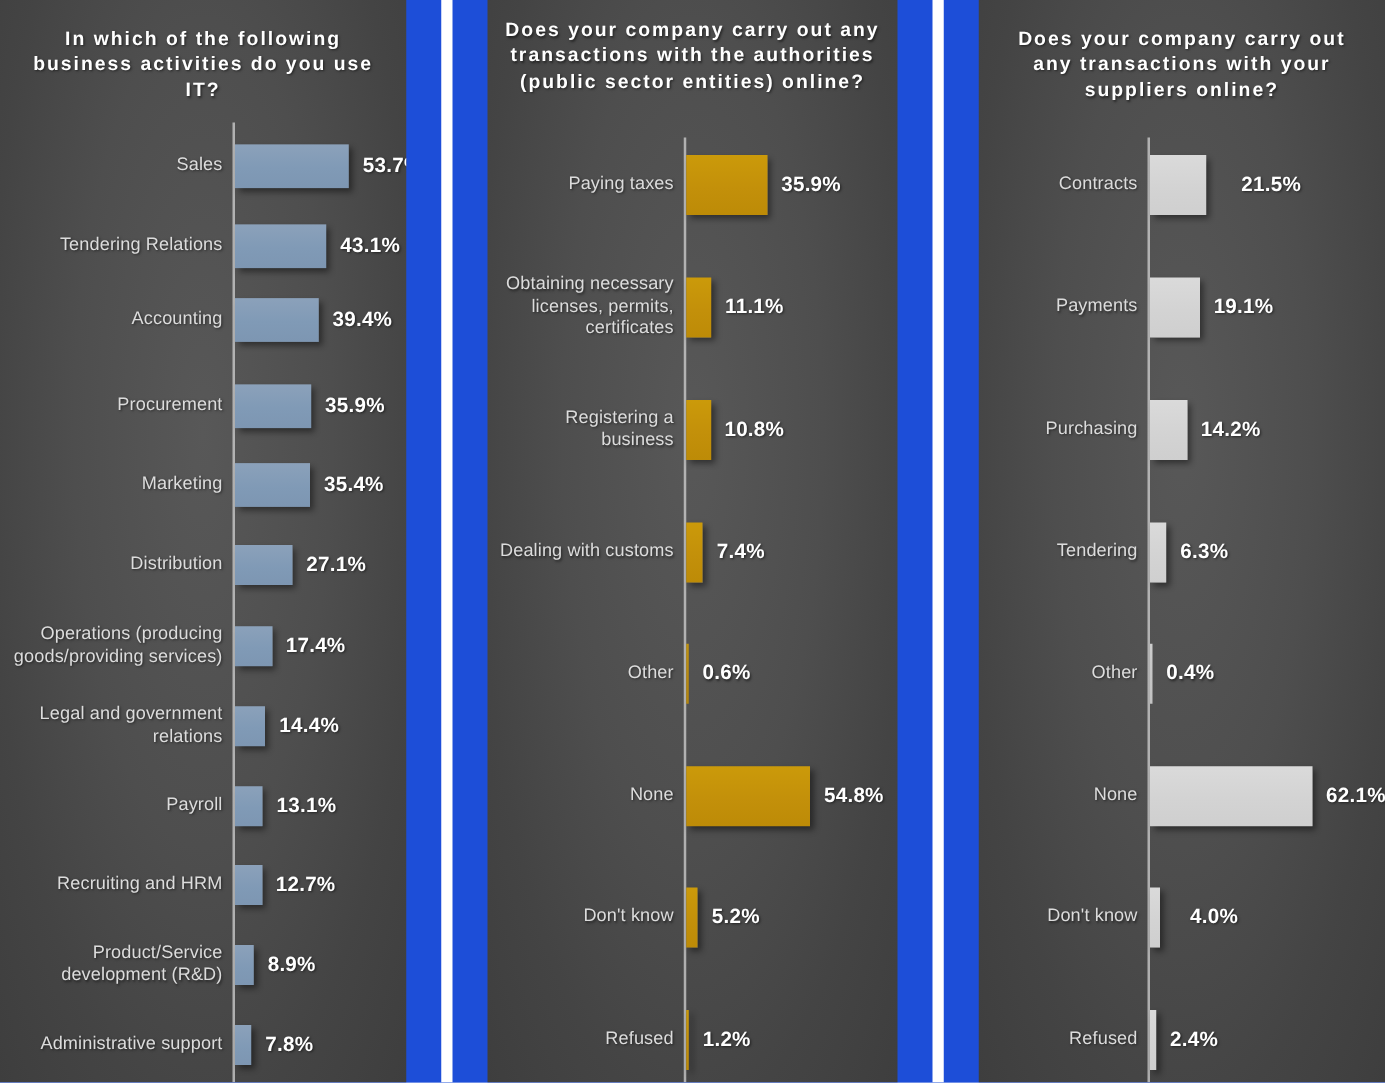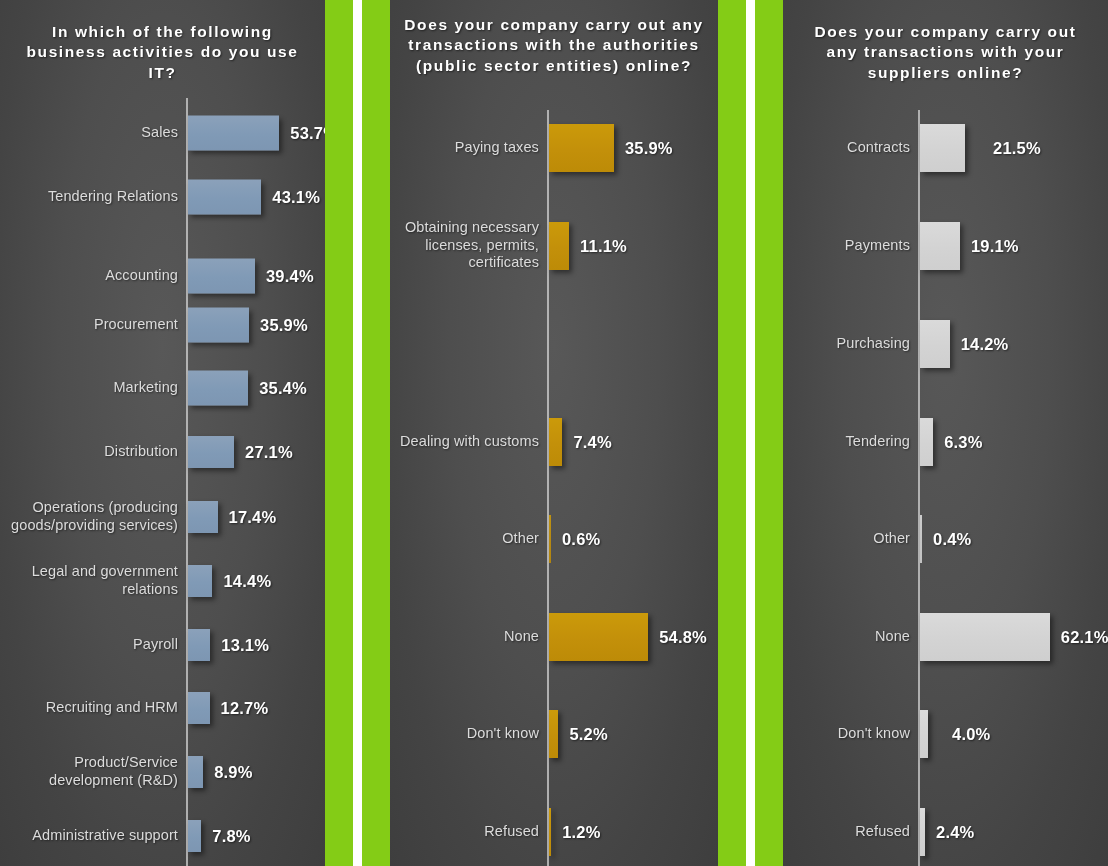--- a/index.html
+++ b/index.html
@@ -5,21 +5,21 @@
   * { margin:0; padding:0; box-sizing:border-box; }
   html, body {
     width:1108px; height:866px;
     background:#ffffff;
     font-family:"Liberation Sans", sans-serif;
     overflow:hidden;
   }
   #root {
     width:1108px; height:866px;
     display:flex;
-    background:#84cc16;
+    background:#1d4ed8;
     gap:28px;
   }
   .panel {
     position:relative;
     height:866px;
     overflow:hidden;
     background:
       radial-gradient(ellipse at 50% 40%, #585858 0%, #4e4e4e 45%, #444444 75%, #3e3e3e 100%);
   }
   .panel.p1 { width:363px; }
@@ -103,21 +103,21 @@
         <div class="row" style="top: 17.5px; height: 35px;">
           <div class="cat-label" style="width: 172px; left: 6px;">Sales</div>
           <div class="bar blue" style="left: 188px; width: 91.29px; height: 35px;"></div>
           <div class="val-label" style="left: 290.29px;">53.7%</div>
         </div>
         <div class="row" style="top: 81.5px; height: 35px;">
           <div class="cat-label" style="width: 172px; left: 6px;">Tendering Relations</div>
           <div class="bar blue" style="left: 188px; width: 73.27px; height: 35px;"></div>
           <div class="val-label" style="left: 272.27px;">43.1%</div>
         </div>
-        <div class="row" style="top: 160px; height: 35px;">
+        <div class="row" style="top: 140px; height: 35px;">
           <div class="cat-label" style="width: 172px; left: 6px;">Accounting</div>
           <div class="bar blue" style="left: 188px; width: 66.98px; height: 35px;"></div>
           <div class="val-label" style="left: 265.98px;">39.4%</div>
         </div>
         <div class="row" style="top: 209.5px; height: 35px;">
           <div class="cat-label" style="width: 172px; left: 6px;">Procurement</div>
           <div class="bar blue" style="left: 188px; width: 61.03px; height: 35px;"></div>
           <div class="val-label" style="left: 260.03px;">35.9%</div>
         </div>
         <div class="row" style="top: 272.5px; height: 35px;">
@@ -170,20 +170,25 @@
         <div class="row" style="top: 14px; height: 48px;">
           <div class="cat-label" style="width: 145px; left: 4px;">Paying taxes</div>
           <div class="bar gold" style="left: 159px; width: 64.979px; height: 48px;"></div>
           <div class="val-label" style="left: 234.979px;">35.9%</div>
         </div>
         <div class="row" style="top: 112px; height: 48px;">
           <div class="cat-label" style="width: 145px; left: 4px;">Obtaining necessary licenses, permits, certificates</div>
           <div class="bar gold" style="left: 159px; width: 20.091px; height: 48px;"></div>
           <div class="val-label" style="left: 190.091px;">11.1%</div>
         </div>
+        <div class="row" style="top: 210px; height: 48px;">
+          <div class="cat-label" style="width: 145px; left: 4px;">Registering a business</div>
+          <div class="bar gold" style="left: 159px; width: 19.548px; height: 48px;"></div>
+          <div class="val-label" style="left: 189.548px;">10.8%</div>
+        </div>
         <div class="row" style="top: 308px; height: 48px;">
           <div class="cat-label" style="width: 145px; left: 4px;">Dealing with customs</div>
           <div class="bar gold" style="left: 159px; width: 13.394px; height: 48px;"></div>
           <div class="val-label" style="left: 183.394px;">7.4%</div>
         </div>
         <div class="row" style="top: 405px; height: 48px;">
           <div class="cat-label" style="width: 145px; left: 4px;">Other</div>
           <div class="bar gold" style="left: 159px; width: 2px; height: 48px; box-shadow: none; opacity: 0.9;"></div>
           <div class="val-label" style="left: 172px;">0.6%</div>
         </div>

